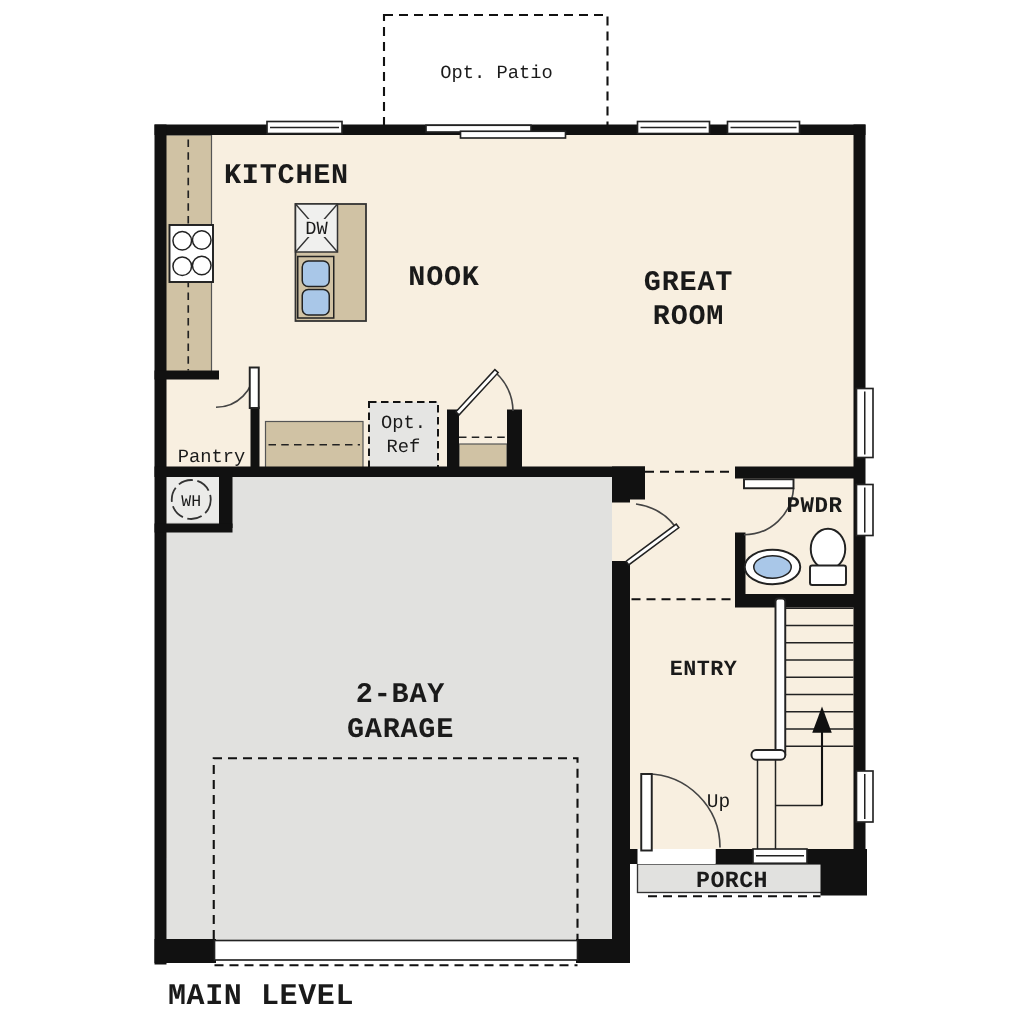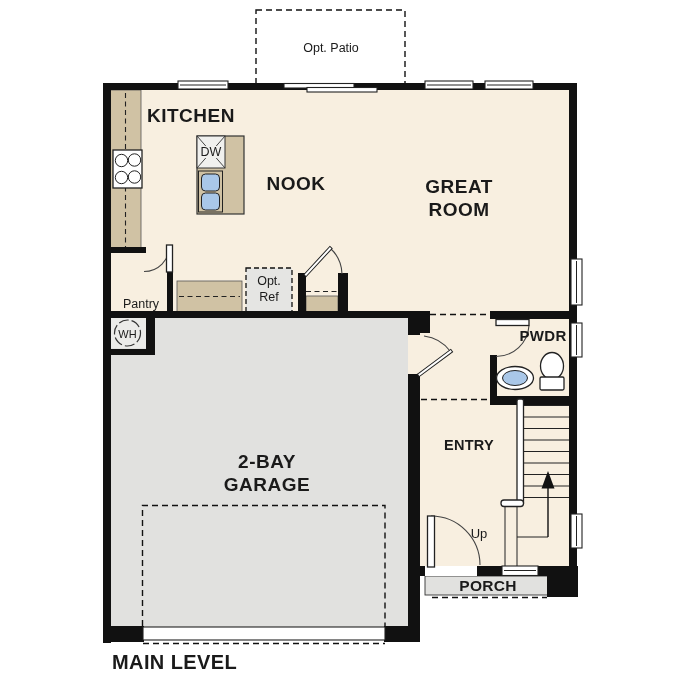--- a/index.html
+++ b/index.html
@@ -1,16 +1,16 @@
 <!DOCTYPE html>
 <html><head>
 <meta charset="utf-8">
 <style>
   html,body{margin:0;padding:0;background:#fff;}
-  #stage{position:relative;width:599px;height:687px;background:#fff;font-family:Liberation Sans, sans-serif;}
+  #stage{position:relative;width:599px;height:687px;background:#fff;font-family:Liberation Mono, monospace;}
   svg{display:block}
   .wall{fill:#111;stroke:none}
   .win{fill:#ffffff;stroke:#222;stroke-width:1.1}
   .thin{stroke:#222;stroke-width:1;fill:none}
   .dash{stroke:#111;stroke-width:1.4;fill:none;stroke-dasharray:6 4}
   .dashsm{stroke:#222;stroke-width:1.1;fill:none;stroke-dasharray:5 3.5}
   .fix{fill:#fff;stroke:#222;stroke-width:1.3}
   .leafO{stroke:#222;stroke-width:4;fill:none;stroke-linecap:square}
   .leafI{stroke:#fff;stroke-width:2;fill:none;stroke-linecap:square}
   .arc{stroke:#444;stroke-width:1.1;fill:none}

